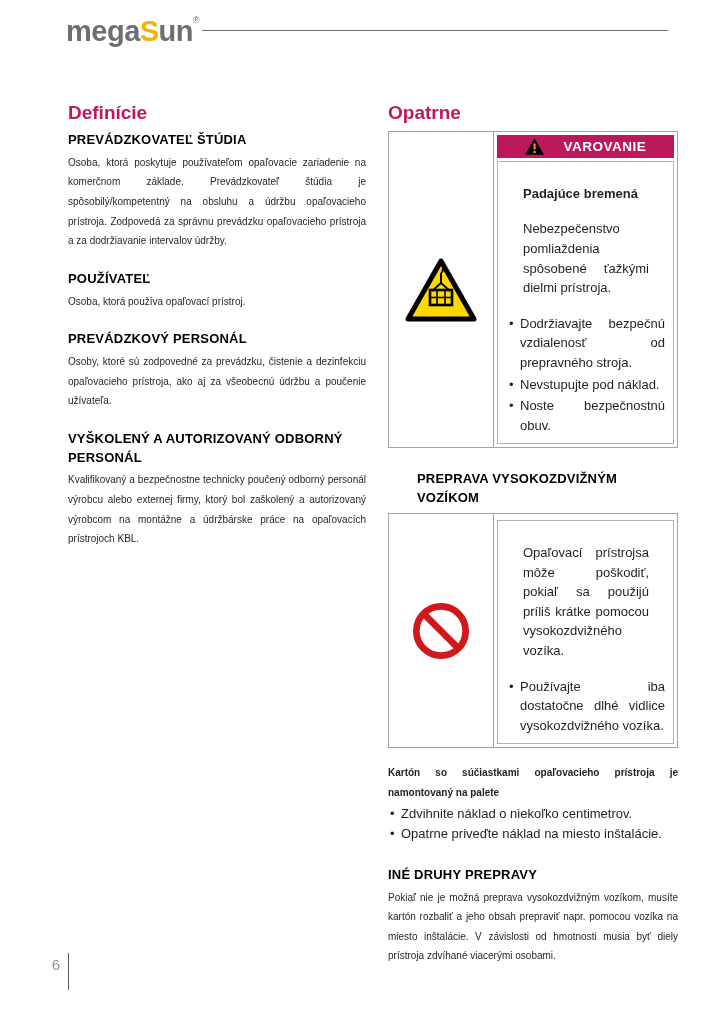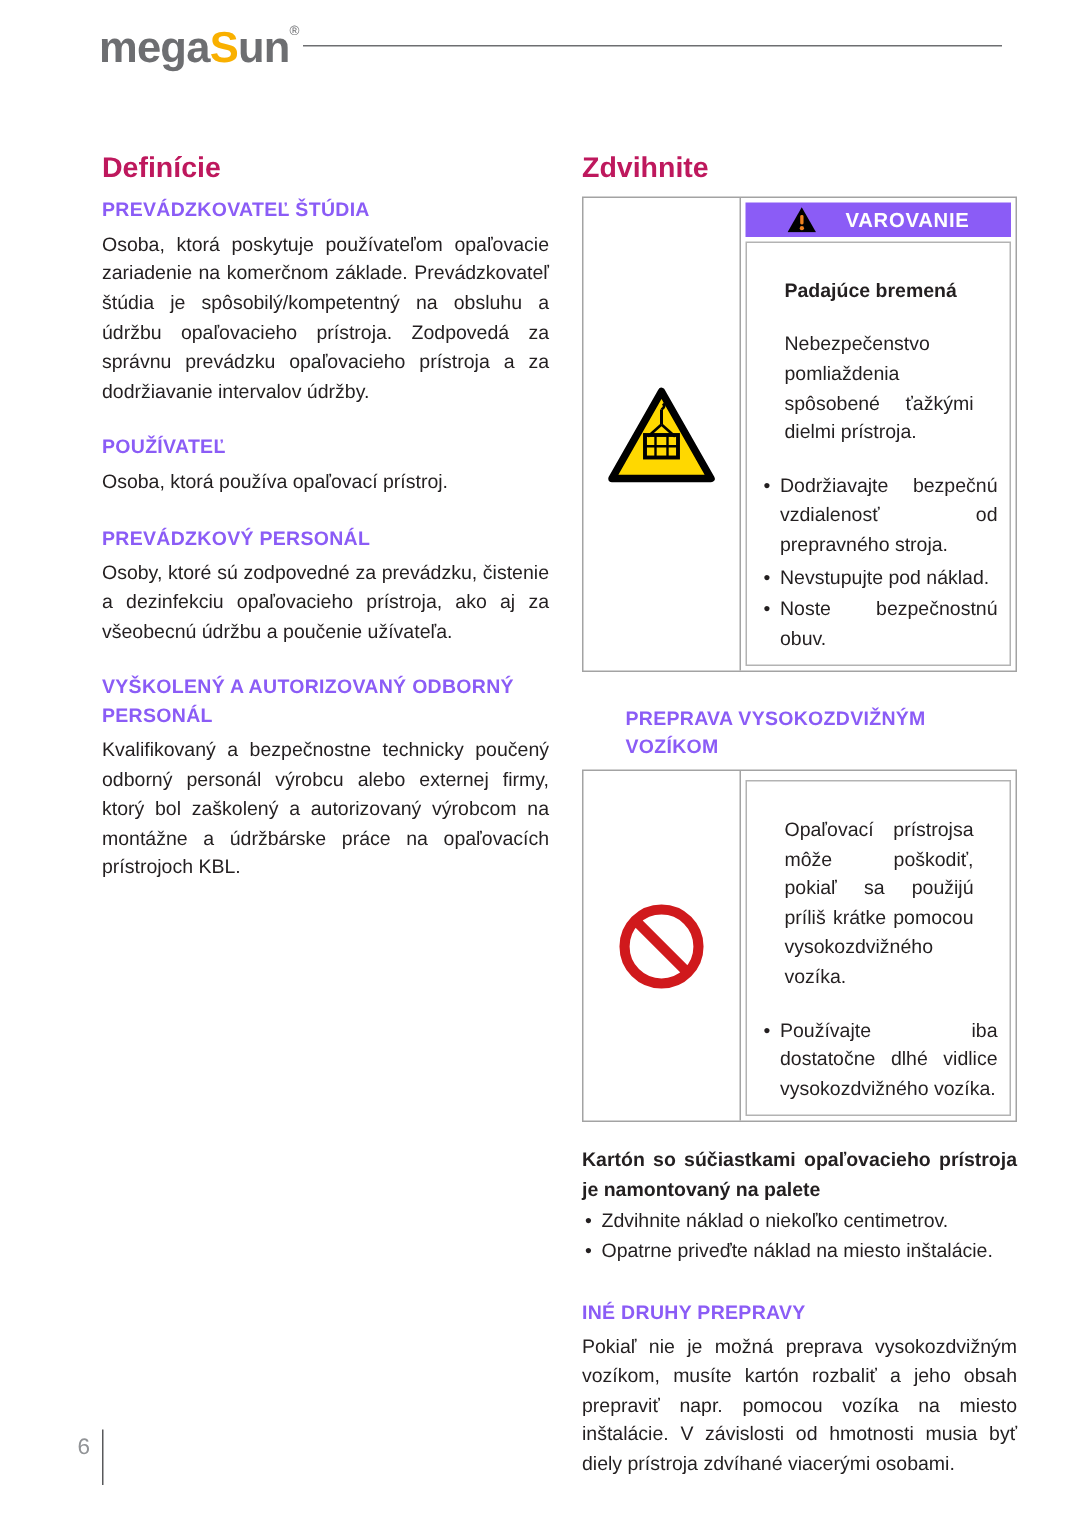--- a/index.html
+++ b/index.html
@@ -26,42 +26,42 @@
   .col { position: absolute; top: 103px; }
   .col-left  { left: 68px;  width: 298px; }
   .col-right { left: 388px; width: 290px; }
 
   h1.red-heading {
     margin: 0 0 7px 0;
     font-size: 19px; font-weight: bold; color: #be185d; line-height: 1.1;
   }
   h2.sub-title {
     margin: 19px 0 3px 0;
-    font-size: 13px; font-weight: bold; color: #8b5cf6;
+    font-size: 13px; font-weight: bold; color: #000000;
     letter-spacing: 0.2px; line-height: 1.45;
   }
   h2.first { margin-top: 4px; }
   p.body {
-    margin: 0; font-size: 13px; line-height: 19.6px;
+    margin: 0; font-size: 10px; line-height: 19.6px;
     text-align: justify;
   }
 
   
   .warnbox {
     display: flex; border: 1px solid #a3a3a3; background: #fff;
     margin-top: 5px;
   }
   .icon-cell {
     width: 104px; flex: 0 0 104px;
     border-right: 1px solid #a3a3a3;
     display: flex; align-items: center; justify-content: center;
   }
   .content-cell { flex: 1; padding: 3px; display: flex; flex-direction: column; }
   .warn-banner {
-    height: 23px; background: #8b5cf6; color: #ffffff;
+    height: 23px; background: #be185d; color: #ffffff;
     font-size: 13.5px; font-weight: bold; letter-spacing: 0.5px;
     display: flex; align-items: center; justify-content: center; gap: 20px;
   }
   .inner-content {
     border: 1px solid #b3b3b3; margin-top: 3px; flex: 1;
     padding: 6px 8px 8px 9px;
     font-size: 13px; line-height: 19.6px; text-align: justify;
   }
   .inner-content p { margin: 16px; }
   .box-title { font-weight: bold; }
@@ -104,21 +104,21 @@
   <p class="body">Osoba, ktorá používa opaľovací prístroj.</p>
 
   <h2 class="sub-title">PREVÁDZKOVÝ PERSONÁL</h2>
   <p class="body">Osoby, ktoré sú zodpovedné za prevádzku, čistenie a dezinfekciu opaľovacieho prístroja, ako aj za všeobecnú údržbu a poučenie užívateľa.</p>
 
   <h2 class="sub-title">VYŠKOLENÝ A AUTORIZOVANÝ ODBORNÝ PERSONÁL</h2>
   <p class="body">Kvalifikovaný a bezpečnostne technicky poučený odborný personál výrobcu alebo externej firmy, ktorý bol zaškolený a autorizovaný výrobcom na montážne a údržbárske práce na opaľovacích prístrojoch KBL.</p>
 </section>
 
 <section class="col col-right">
-  <h1 class="red-heading">Zdvihnite</h1>
+  <h1 class="red-heading">Opatrne</h1>
 
   <div class="warnbox">
     <div class="icon-cell">
       <span>
         <svg width="74" height="66" viewBox="0 0 74 66">
           <path d="M37 4 L70 62 L4 62 Z" fill="#ffd800" stroke="#000" stroke-width="5" stroke-linejoin="round"></path>
           <path d="M37 16 q3 -2 1 -4" fill="none" stroke="#000" stroke-width="1.8"></path>
           <line x1="37" y1="16" x2="37" y2="26" stroke="#000" stroke-width="2"></line>
           <line x1="37" y1="26" x2="28" y2="34" stroke="#000" stroke-width="1.8"></line>
           <line x1="37" y1="26" x2="46" y2="34" stroke="#000" stroke-width="1.8"></line>

